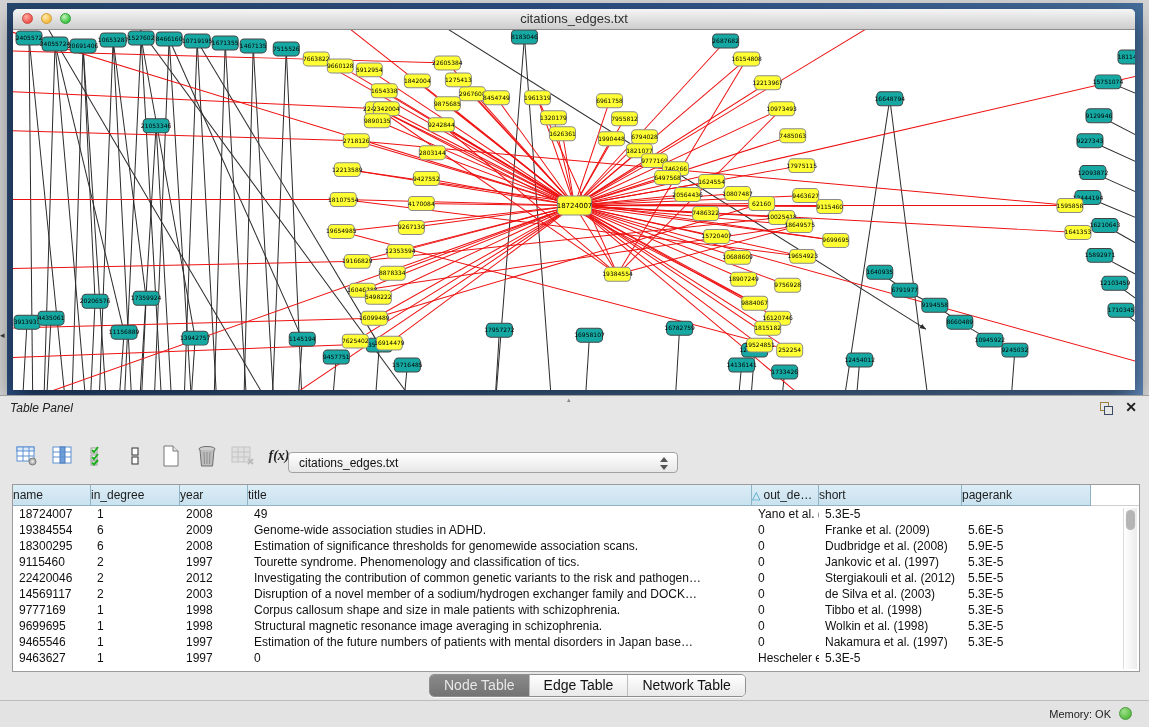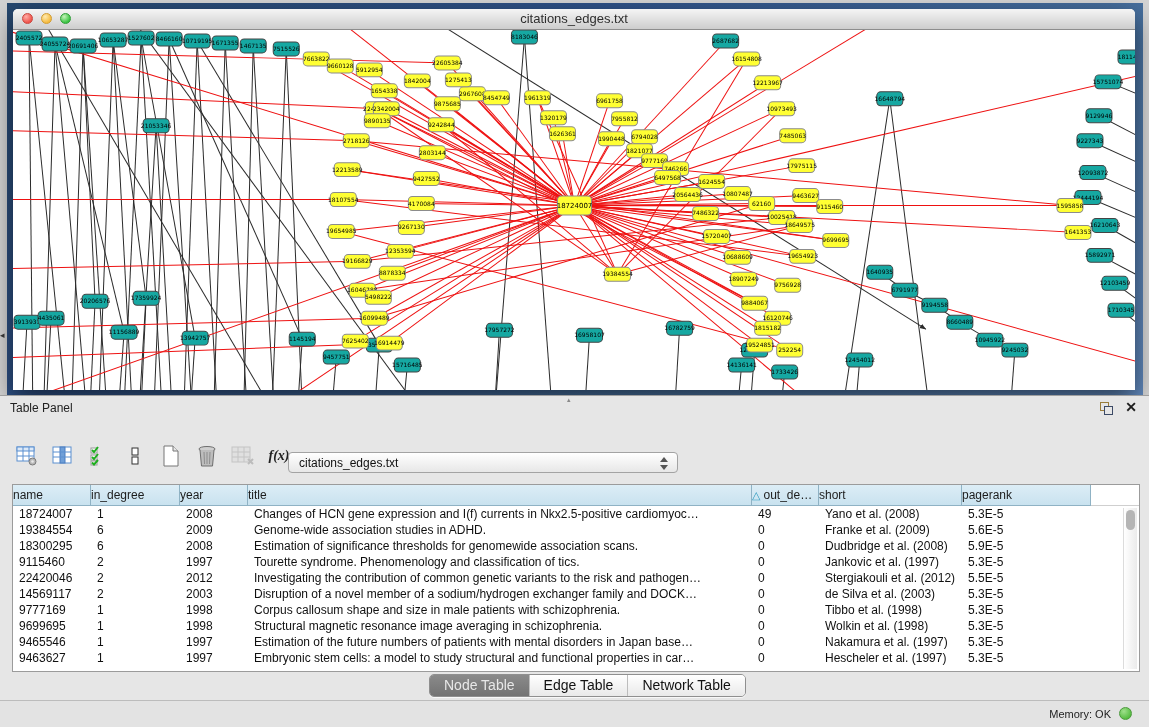--- a/index.html
+++ b/index.html
@@ -40,21 +40,21 @@
   .collapse-arrow{
     position:absolute;left:0px;top:331px;font-size:9px;color:#333;line-height:9px;cursor:pointer;
   }
   
   .table-panel{
     position:absolute;left:0;top:395px;width:1149px;height:332px;
     background:#e6e6e6;border-top:1px solid #9f9f9f;
   }
   .splitter-grip{position:absolute;left:567px;top:0px;font-size:7px;color:#8a8a8a;line-height:7px;}
   .tp-header{position:absolute;left:0;top:0;right:0;height:25px;}
-  .tp-title{position:absolute;left:10px;top:5px;font-size:12px;color:#222;}
+  .tp-title{position:absolute;left:10px;top:5px;font-size:12px;color:#222;font-style:italic;}
   .tp-float{position:absolute;right:36px;top:6px;width:13px;height:13px;cursor:pointer;}
   .tp-float .sq1{position:absolute;left:0;top:0;width:7px;height:7px;border:1px solid #9a7d3a;background:transparent;}
   .tp-float .sq2{position:absolute;right:0;bottom:0;width:7px;height:7px;border:1px solid #3c4a66;background:#e6e6e6;}
   .tp-close{position:absolute;right:12px;top:3px;font-size:14px;font-weight:bold;color:#1c1c1c;cursor:pointer;}
   
   .toolbar{position:absolute;left:14px;top:44px;height:32px;display:flex;align-items:center;gap:10px;}
   .tool-btn{width:26px;height:26px;display:flex;align-items:center;justify-content:center;cursor:pointer;}
   .tool-btn.disabled{opacity:.55;cursor:default;}
   .fx-label{font-family:"Liberation Serif",serif;font-style:italic;font-weight:bold;font-size:14px;color:#222;}
   .table-combo{
@@ -879,21 +879,20 @@
       <div class="th"><span class="sort-tri">△</span><span>out_de…</span></div>
       <div class="th">short</div>
       <div class="th">pagerank</div>
       <div class="th filler"></div>
     </div>
     <div class="tbody" id="table-body">
         <div class="tr">
           <div class="td">18724007</div>
           <div class="td">1</div>
           <div class="td">2008</div>
-          <div class="td">Changes of HCN gene expression and I(f) currents in Nkx2.5-positive cardiomyoc…</div>
           <div class="td">49</div>
           <div class="td">Yano et al. (2008)</div>
           <div class="td">5.3E-5</div>
         </div>
         <div class="tr">
           <div class="td">19384554</div>
           <div class="td">6</div>
           <div class="td">2009</div>
           <div class="td">Genome-wide association studies in ADHD.</div>
           <div class="td">0</div>
@@ -960,21 +959,20 @@
           <div class="td">1997</div>
           <div class="td">Estimation of the future numbers of patients with mental disorders in Japan base…</div>
           <div class="td">0</div>
           <div class="td">Nakamura et al. (1997)</div>
           <div class="td">5.3E-5</div>
         </div>
         <div class="tr">
           <div class="td">9463627</div>
           <div class="td">1</div>
           <div class="td">1997</div>
-          <div class="td">Embryonic stem cells: a model to study structural and functional properties in car…</div>
           <div class="td">0</div>
           <div class="td">Hescheler et al. (1997)</div>
           <div class="td">5.3E-5</div>
         </div>
       </div>
     <div class="vscroll">
       <div class="vthumb"></div>
     </div>
   </div>
 

